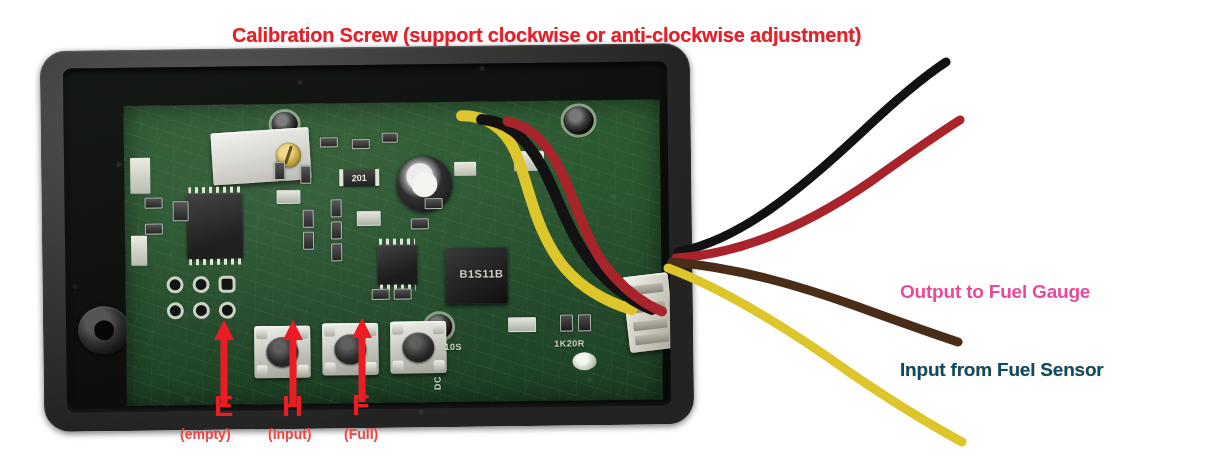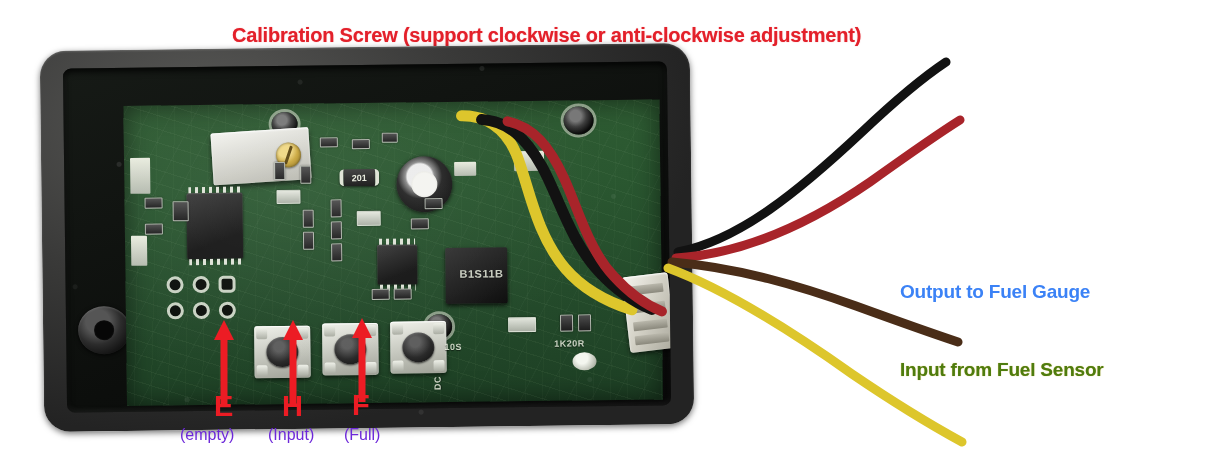--- a/index.html
+++ b/index.html
@@ -3,26 +3,26 @@
 <meta charset="utf-8">
 <style>
   html,body{margin:0;padding:0;background:#ffffff;}
   body{width:1211px;height:461px;overflow:hidden;font-family:"Liberation Sans",sans-serif;}
   #stage{position:relative;width:1069px;height:461px;background:#ffffff;}
 
   
   .anno{position:absolute;font-weight:bold;white-space:nowrap;letter-spacing:-0.2px;}
   #title-note{left:232px;top:24px;font-size:20px;color:#e3202a;
     text-shadow:0 0 1px rgba(227,32,42,.5);}
-  #out-note{left:900px;top:281px;font-size:19px;color:#3b82f6;}
-  #in-note{left:900px;top:359px;font-size:19px;color:#4d7c0f;
+  #out-note{left:900px;top:281px;font-size:19px;color:#ec4899;}
+  #in-note{left:900px;top:359px;font-size:19px;color:#0c4a6e;
     text-shadow:0 0 1px rgba(190,160,20,.8);}
 
   .btn-letter{position:absolute;font-size:29px;font-weight:bold;color:#ec1c24;line-height:1;}
-  .btn-sub{position:absolute;font-size:16px;font-weight:normal;color:#6d28d9;line-height:1;}
+  .btn-sub{position:absolute;font-size:14px;font-weight:bold;color:#ef4444;line-height:1;}
 
   
   #enclosure{position:absolute;left:42px;top:47px;width:650px;height:381px;
     border-radius:26px;
     background:
       radial-gradient(ellipse at 25% 18%, #5a5a58 0%, #3a3a39 38%, #232323 72%),
       linear-gradient(150deg,#4a4a48 0%,#2b2b2b 45%,#1a1a1a 100%);
     box-shadow:0 2px 6px rgba(0,0,0,.55), inset 0 1px 2px rgba(255,255,255,.18);
     transform:rotate(-0.7deg);
   }
@@ -116,21 +116,21 @@
     background:radial-gradient(circle at 40% 32%, #5e5e5e 0 18%, #2a2a2a 55%, #0d0d0d 100%);
     box-shadow:inset 0 1px 2px rgba(255,255,255,.18),0 1px 2px rgba(0,0,0,.7);}
   .tact .lg{position:absolute;width:11px;height:11px;border-radius:2px;
     background:linear-gradient(180deg,#eef0e8,#aaada3);}
 
   
   .silk{position:absolute;color:#e7ecdd;font-family:"Liberation Sans",sans-serif;
     font-size:9px;font-weight:bold;letter-spacing:.5px;opacity:.85;
     text-shadow:0 1px 1px rgba(0,0,0,.6);white-space:nowrap;}
   .silk.v{transform:rotate(-90deg);transform-origin:left top;}
-  .res201{position:absolute;width:32px;height:17px;border-radius:5px;
+  .res201{position:absolute;width:32px;height:17px;border-radius:0;
     background:linear-gradient(180deg,#3c3c3c,#151515);
     border-left:4px solid #dfe3d6;border-right:4px solid #dfe3d6;
     box-shadow:0 1px 2px rgba(0,0,0,.7);}
   .res201 span{position:absolute;inset:0;color:#e8ecdd;font-size:9px;font-weight:bold;
     display:flex;align-items:center;justify-content:center;}
 
   
   #connector{position:absolute;left:560px;top:213px;width:46px;height:76px;border-radius:3px;
     transform:rotate(-6deg);
     background:linear-gradient(120deg,#f6f5ef 0%,#d5d3c8 45%,#aaa89c 100%);

